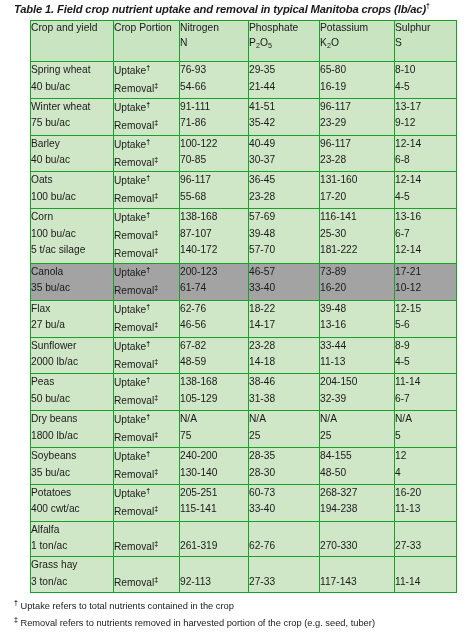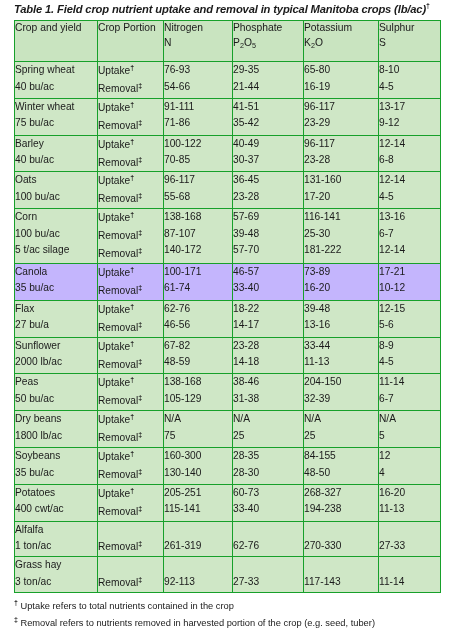--- a/index.html
+++ b/index.html
@@ -34,21 +34,21 @@
   }
   .table-caption .sup {
     font-size: 7px;
     vertical-align: super;
     font-style: normal;
     font-weight: 700;
   }
   table.nutrient-table {
     position: absolute;
     top: 20px;
-    left: 14px;
+    left: 30px;
     width: 426px;
     border-collapse: collapse;
     table-layout: fixed;
     font-size: 10.2px;
     background: #cfe7c6;
   }
   table.nutrient-table td,
   table.nutrient-table th {
     border: 1.3px solid #17a02a;
     padding: 0;
@@ -72,21 +72,21 @@
     line-height: 1.45;
   }
   thead th .hdr-line2 { display: block; }
   sub { font-size: 7.2px; vertical-align: baseline; position: relative; bottom: -2px; }
 
   tbody td {
     padding: 4px 0 4px 6px;
     line-height: 1.62;
     background: #cfe7c6;
   }
-  tbody tr.alt td { background: #c4b5fd; }
+  tbody tr.alt td { background: #a3a3a3; }
   .cell-line { display: block; white-space: nowrap; }
   .cell-line.blank { visibility: hidden; }
   .sup-dag {
     font-size: 7px;
     vertical-align: super;
     font-weight: 700;
   }
   .footnotes {
     position: absolute;
     left: 14px;
@@ -286,21 +286,21 @@
         <tr class="alt">
           <td>
             <span class="cell-line">Canola</span>
             <span class="cell-line">35 bu/ac</span>
           </td>
           <td>
             <span class="cell-line">Uptake<span class="sup-dag">†</span></span>
             <span class="cell-line">Removal<span class="sup-dag">‡</span></span>
           </td>
           <td>
-            <span class="cell-line">100-171</span>
+            <span class="cell-line">200-123</span>
             <span class="cell-line">61-74</span>
           </td>
           <td>
             <span class="cell-line">46-57</span>
             <span class="cell-line">33-40</span>
           </td>
           <td>
             <span class="cell-line">73-89</span>
             <span class="cell-line">16-20</span>
           </td>
@@ -416,21 +416,21 @@
         <tr>
           <td>
             <span class="cell-line">Soybeans</span>
             <span class="cell-line">35 bu/ac</span>
           </td>
           <td>
             <span class="cell-line">Uptake<span class="sup-dag">†</span></span>
             <span class="cell-line">Removal<span class="sup-dag">‡</span></span>
           </td>
           <td>
-            <span class="cell-line">160-300</span>
+            <span class="cell-line">240-200</span>
             <span class="cell-line">130-140</span>
           </td>
           <td>
             <span class="cell-line">28-35</span>
             <span class="cell-line">28-30</span>
           </td>
           <td>
             <span class="cell-line">84-155</span>
             <span class="cell-line">48-50</span>
           </td>

